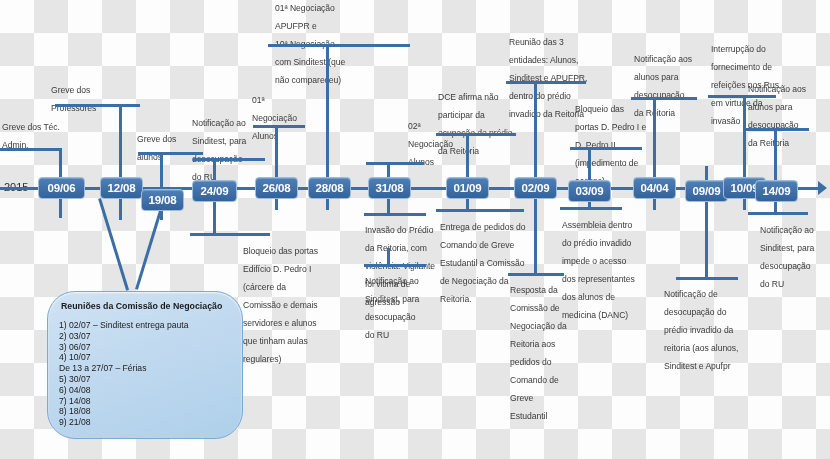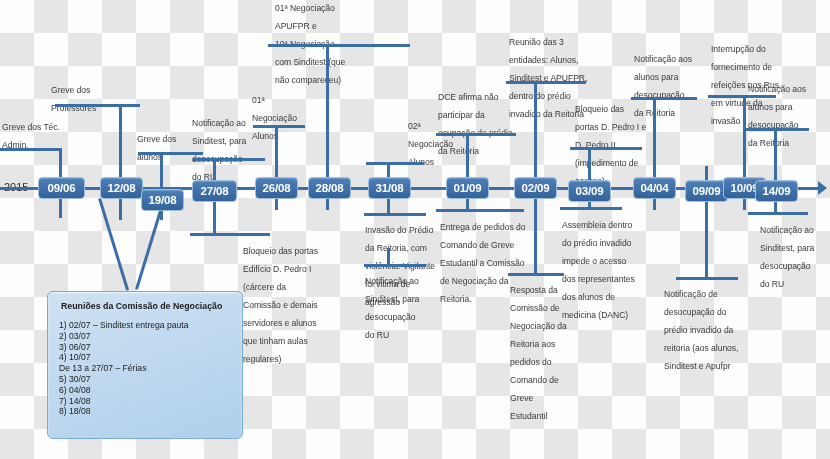--- a/index.html
+++ b/index.html
@@ -49,21 +49,21 @@
     border-top:7px solid transparent;
     border-bottom:7px solid transparent;
     z-index:3;
   }
   .vbar{position:absolute;width:3px;background:#3a6ea5;z-index:3;}
   .hbar{position:absolute;height:3px;background:#3a6ea5;z-index:3;}
   .diag{position:absolute;background:#3a6ea5;transform-origin:0 0;z-index:3;}
   .callout{
     position:absolute;left:47px;top:291px;width:196px;height:148px;
     border:1.4px solid #7aa9d2;
-    border-radius:6px;
+    border-radius:28px;
     background:linear-gradient(160deg,#cfe2f3 0%,#bdd7ee 55%,#aed0ea 100%);
     box-shadow:inset 0 1px 2px rgba(255,255,255,.8);
     z-index:8;
     padding:9px 11px;
     box-sizing:border-box;
   }
   .callout h4{
     margin:0 0 9px 2px;font-size:8.8px;color:#1b1b1b;font-weight:bold;
   }
   .callout ul{margin:0;padding:0;list-style:none;}
@@ -235,21 +235,21 @@
 reitoria (aos alunos,
 Sinditest e Apufpr</div>
   <div class="lbl" style="left:760px;top:221px;width:70px;">Notificação ao
 Sinditest, para
 desocupação
 do RU</div>
 
   <div class="node" style="left:38px;top:177px;width:45px;">09/06</div>
   <div class="node" style="left:100px;top:177px;width:41px;">12/08</div>
   <div class="node" style="left:141px;top:177px;width:41px;margin-top:12px;">19/08</div>
-  <div class="node" style="left:192px;top:180px;width:43px;">27/08</div>
+  <div class="node" style="left:192px;top:180px;width:43px;">24/09</div>
   <div class="node" style="left:255px;top:177px;width:41px;">26/08</div>
   <div class="node" style="left:308px;top:177px;width:41px;">28/08</div>
   <div class="node" style="left:368px;top:177px;width:41px;">31/08</div>
   <div class="node" style="left:446px;top:177px;width:41px;">01/09</div>
   <div class="node" style="left:514px;top:177px;width:41px;">02/09</div>
   <div class="node" style="left:568px;top:180px;width:41px;">03/09</div>
   <div class="node" style="left:633px;top:177px;width:41px;">04/04</div>
   <div class="node" style="left:685px;top:180px;width:41px;">09/09</div>
   <div class="node" style="left:723px;top:177px;width:41px;">10/09</div>
   <div class="node" style="left:755px;top:180px;width:41px;">14/09</div>
@@ -259,16 +259,17 @@
     <ul>
       <li>1) 02/07 – Sinditest entrega pauta</li>
       <li>2) 03/07</li>
       <li>3) 06/07</li>
       <li>4) 10/07</li>
       <li>De 13 a 27/07 – Férias</li>
       <li>5) 30/07</li>
       <li>6) 04/08</li>
       <li>7) 14/08</li>
       <li>8) 18/08</li>
+      <li>9) 21/08</li>
     </ul>
   </div>
 
 </div>
 
 </body></html>

